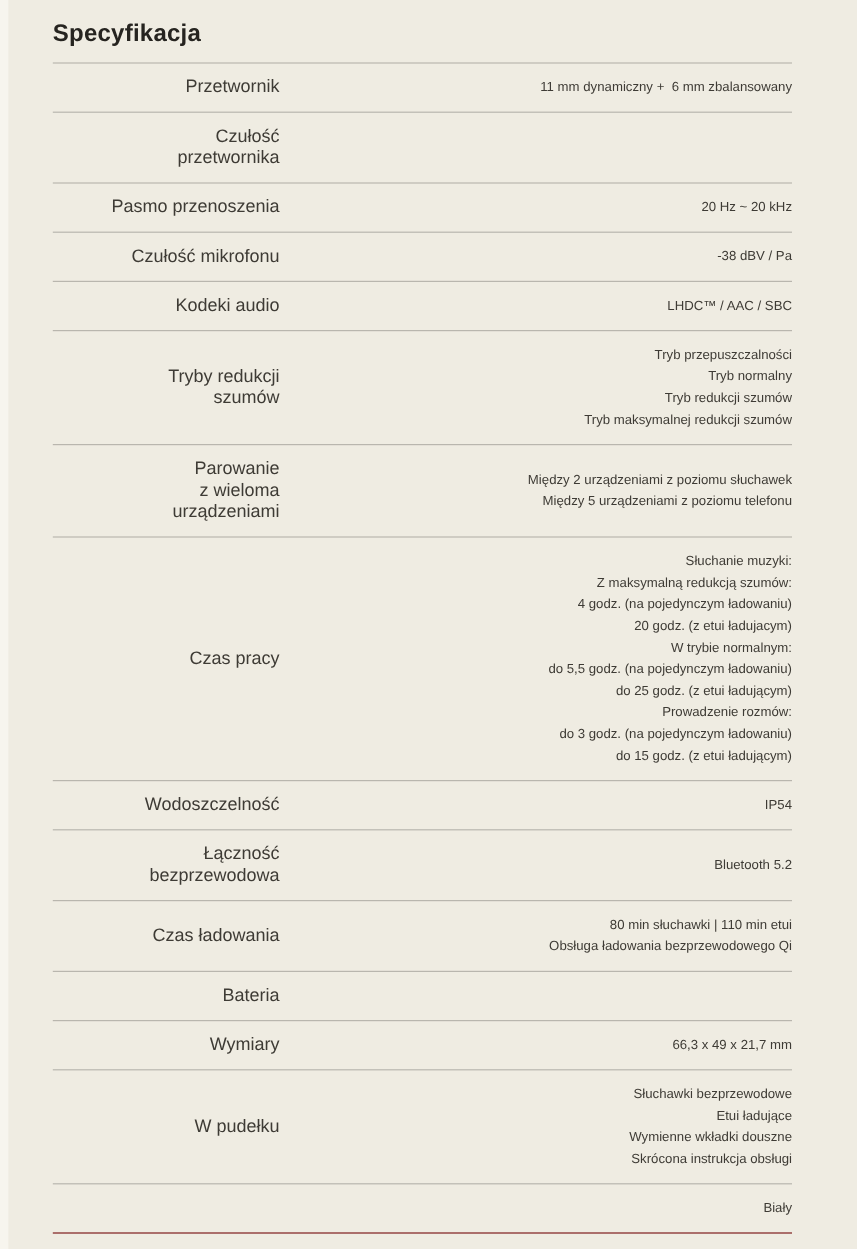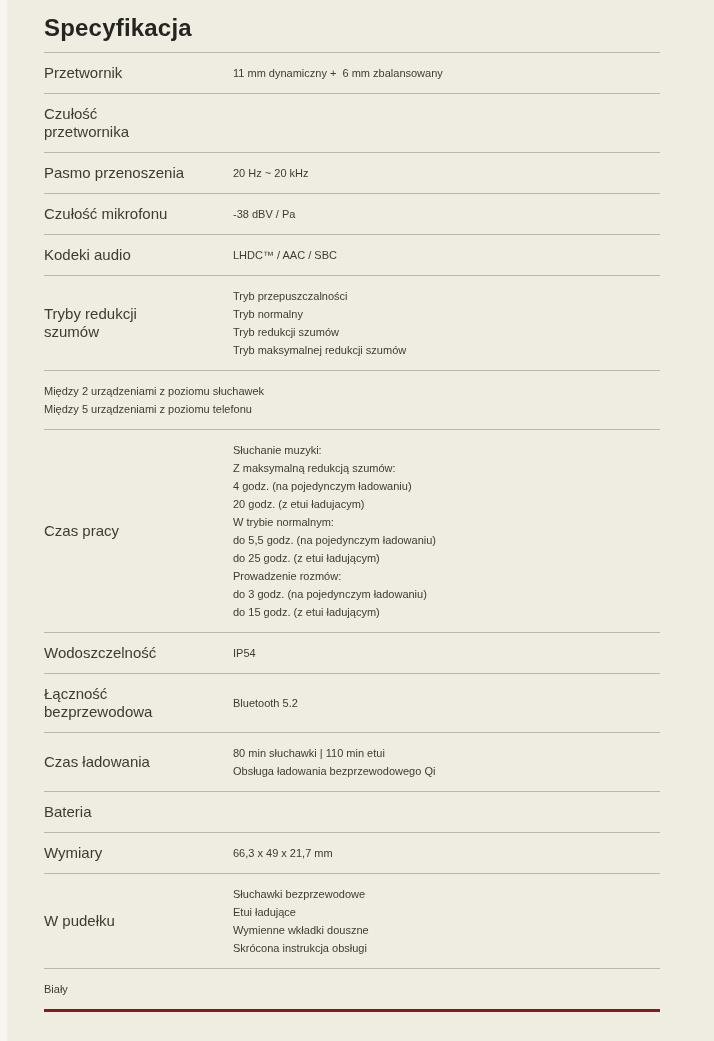--- a/index.html
+++ b/index.html
@@ -21,28 +21,29 @@
     left: 0; top: 0;
     width: 7px; height: 100%;
     background: #f7f5ee;
   }
   .container {
     padding: 0 54px 0 44px;
     position: relative;
   }
   h1.page-title {
     margin: 16px 0 12px 0;
-    font-size: 24px;
+    font-size: 20px;
     line-height: 24px;
     font-weight: bold;
     color: #262420;
     letter-spacing: 0.2px;
   }
   .spec-table {
-    border-bottom: 3px solid #7f1d1d;
+    border-bottom: 1px solid #7f1d1d;
+    text-align: right;
   }
   .spec-row {
     display: flex;
     align-items: center;
     border-top: 1px solid #b9b6ae;
     padding: 11px 0;
   }
   .spec-label {
     width: 189px;
     flex-shrink: 0;
@@ -88,20 +89,23 @@
     </div>
     <div class="spec-row">
       <div class="spec-label">Tryby redukcji
 szumów</div>
       <div class="spec-value">Tryb przepuszczalności
 Tryb normalny
 Tryb redukcji szumów
 Tryb maksymalnej redukcji szumów</div>
     </div>
     <div class="spec-row">
+      <div class="spec-label">Parowanie
+z wieloma
+urządzeniami</div>
       <div class="spec-value">Między 2 urządzeniami z poziomu słuchawek
 Między 5 urządzeniami z poziomu telefonu</div>
     </div>
     <div class="spec-row">
       <div class="spec-label">Czas pracy</div>
       <div class="spec-value">Słuchanie muzyki:
 Z maksymalną redukcją szumów:
 4 godz. (na pojedynczym ładowaniu)
 20 godz. (z etui ładujacym)
 W trybie normalnym:

